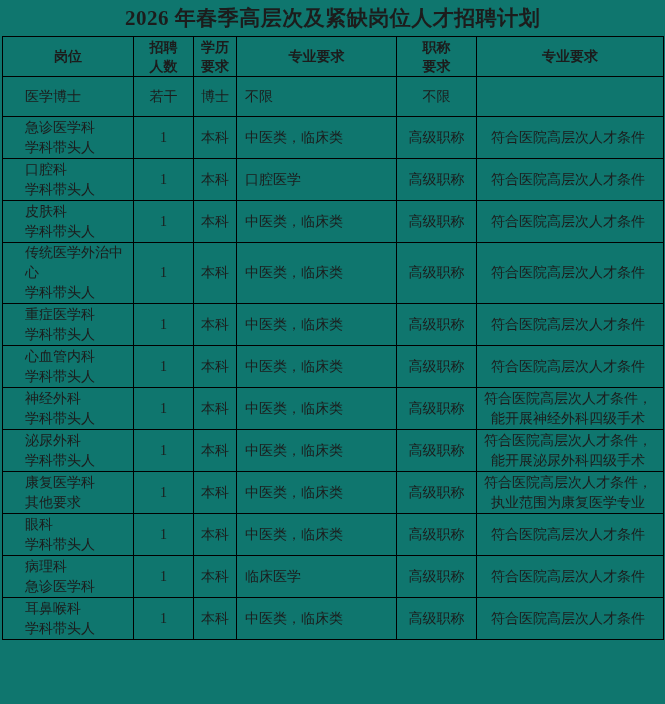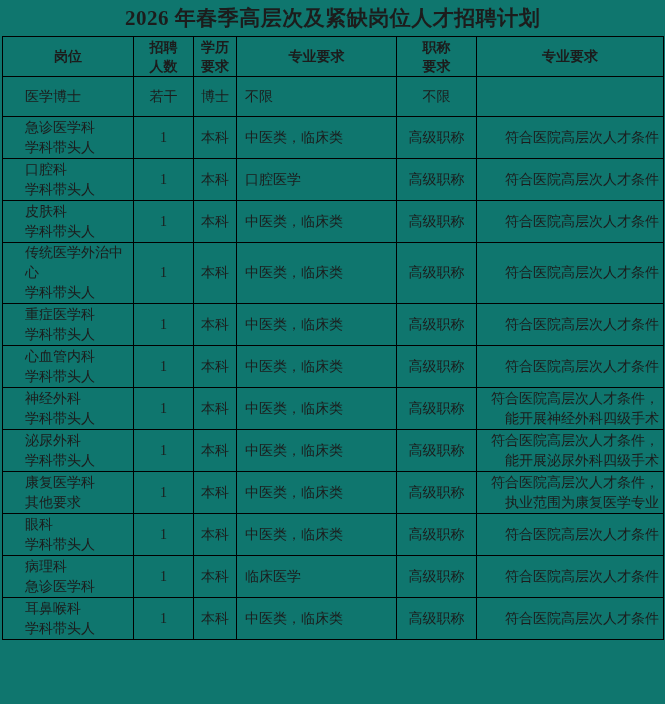--- a/index.html
+++ b/index.html
@@ -51,21 +51,21 @@
   tbody tr { height: 42px; }
   .t1 tbody tr.first-row { height: 40px; }
   .t2 tbody tr { height: 42px; }
 
   
   .c0 { text-align: left;  padding-left: 22px;  padding-right: 4px; }
   .c1 { text-align: center; }
   .c2 { text-align: center; }
   .c3 { text-align: left;  padding-left: 8px;  padding-right: 4px; }
   .c4 { text-align: center; }
-  .c5 { text-align: right;   padding-right: 4px; }
+  .c5 { text-align: center;   padding-right: 4px; }
   .t2 .c1 { text-align: left; padding-left: 7px; }
   .t2 .c4 { text-align: left; padding-left: 7px; }
 </style>
 </head>
 <body>
 
 <div class="page">
 
   <div class="title-bar">
     <span class="doc-title">2026 年春季高层次及紧缺岗位人才招聘计划</span>

